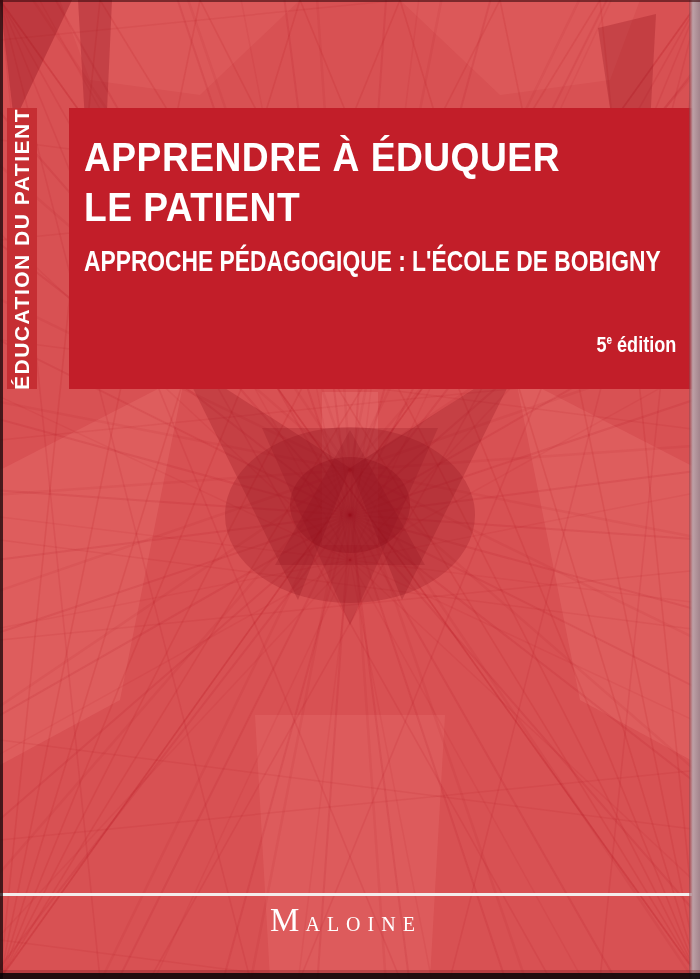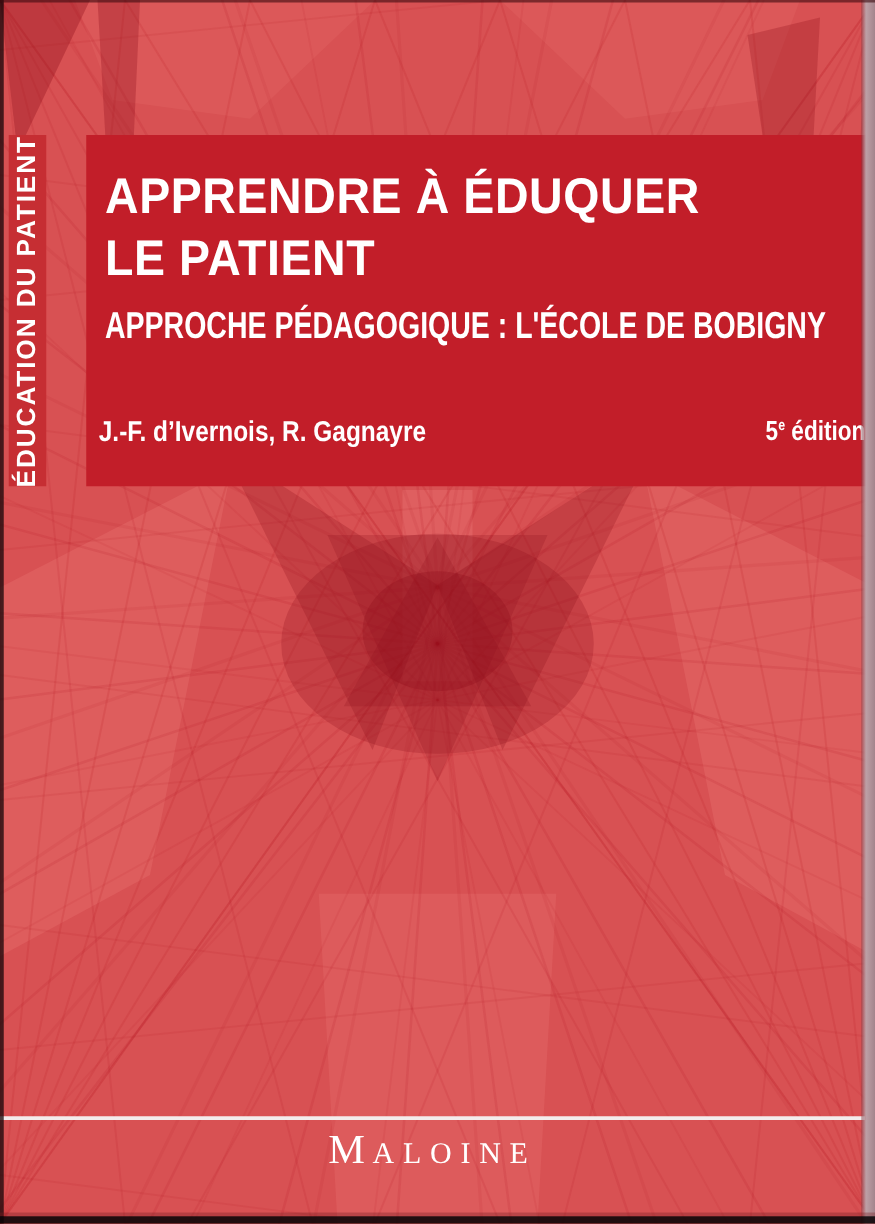--- a/index.html
+++ b/index.html
@@ -25,33 +25,33 @@
   .panel{
     position:absolute;left:41px;top:108px;width:650px;height:281px;z-index:2;
     background:var(--panel-red,#c21e29);color:var(--text-white,#fff);margin-left:28px;
   }
   .condense{transform:scaleX(.93);transform-origin:0 50%;display:block;white-space:nowrap;}
   .title{position:absolute;left:15px;top:24px;font-size:40px;line-height:50px;font-weight:bold;letter-spacing:.5px;}
   .subtitle{position:absolute;left:15px;top:136px;font-size:30px;font-weight:bold;}
   .subtitle .condense{transform:scaleX(.76);}
   .authors{position:absolute;left:10px;top:224px;font-size:23px;font-weight:bold;}
   .authors .condense{transform:scaleX(.85);}
-  .edition{position:absolute;right:27px;top:224px;font-size:22px;font-weight:bold;}
+  .edition{position:absolute;right:43px;top:224px;font-size:22px;font-weight:bold;}
   .edition .condense{transform:scaleX(.82);transform-origin:100% 50%;}
   .edition sup{font-size:.55em;vertical-align:8px;}
 
   
   .footer-rule{position:absolute;left:0;top:893px;width:692px;height:2.5px;z-index:2;
     background:var(--rule-white,#f3ecec);}
   .publisher{
     position:absolute;left:0;top:902px;width:692px;text-align:center;z-index:2;
     color:var(--text-white,#fff);font-family:"Liberation Serif",serif;
   }
   .pub-initial{font-size:33px;letter-spacing:6px;}
-  .pub-rest{font-size:24px;letter-spacing:7px;}
+  .pub-rest{font-size:20px;letter-spacing:7px;}
 
   
   .page-edge-right{position:absolute;right:0;top:0;width:11px;height:979px;z-index:3;
     background:linear-gradient(to right,rgba(120,50,60,.45),var(--page-edge-grey,#bda0a6) 35%,#a3848c);}
   .edge-left{position:absolute;left:0;top:0;width:3px;height:979px;z-index:4;background:rgba(20,5,8,.75);}
   .edge-top{position:absolute;left:0;top:0;width:700px;height:2px;z-index:4;background:rgba(60,10,15,.6);}
   .edge-bottom{position:absolute;left:0;bottom:0;width:700px;height:6px;z-index:4;background:rgba(12,6,8,.9);}
   .edge-bottom-soft{position:absolute;left:0;bottom:6px;width:700px;height:3px;z-index:4;background:rgba(120,30,35,.35);}
 </style>
 </head>
@@ -157,23 +157,20 @@
   </div>
 
   <div class="panel">
     <div class="title">
       <span class="condense">APPRENDRE À ÉDUQUER</span>
       <span class="condense">LE PATIENT</span>
     </div>
     <div class="subtitle">
       <span class="condense">APPROCHE PÉDAGOGIQUE : L'ÉCOLE DE BOBIGNY</span>
     </div>
-    <div class="authors">
-      <span class="condense">J.-F. d’Ivernois, R. Gagnayre</span>
-    </div>
     <div class="edition">
       <span class="condense"><span>5</span><sup>e</sup><span> édition</span></span>
     </div>
   </div>
 
   <div class="footer-rule"></div>
   <div class="publisher">
     <span class="pub-initial">M</span><span class="pub-rest">ALOINE</span>
   </div>
 

